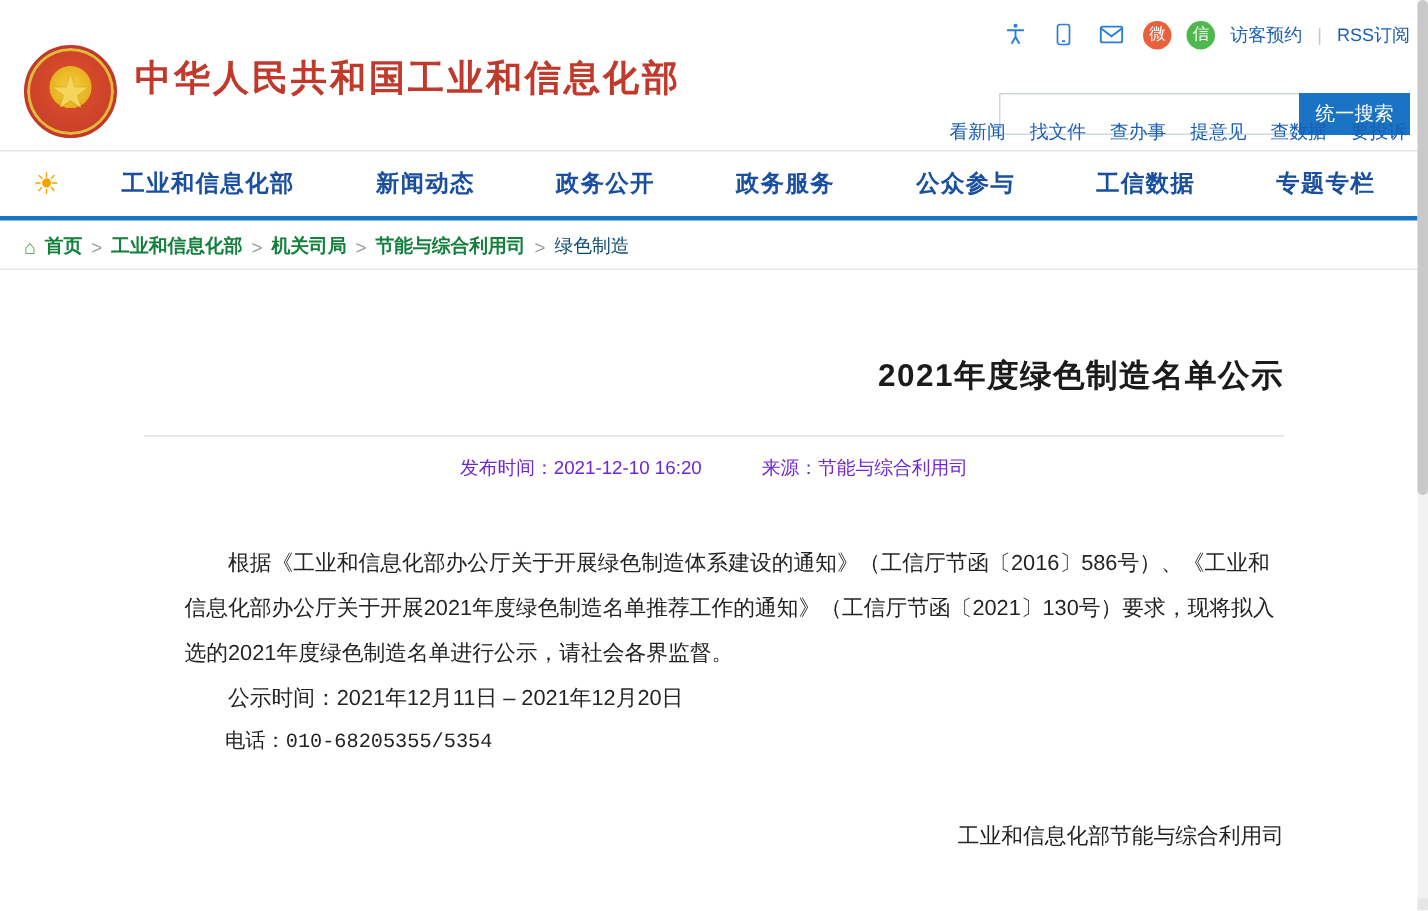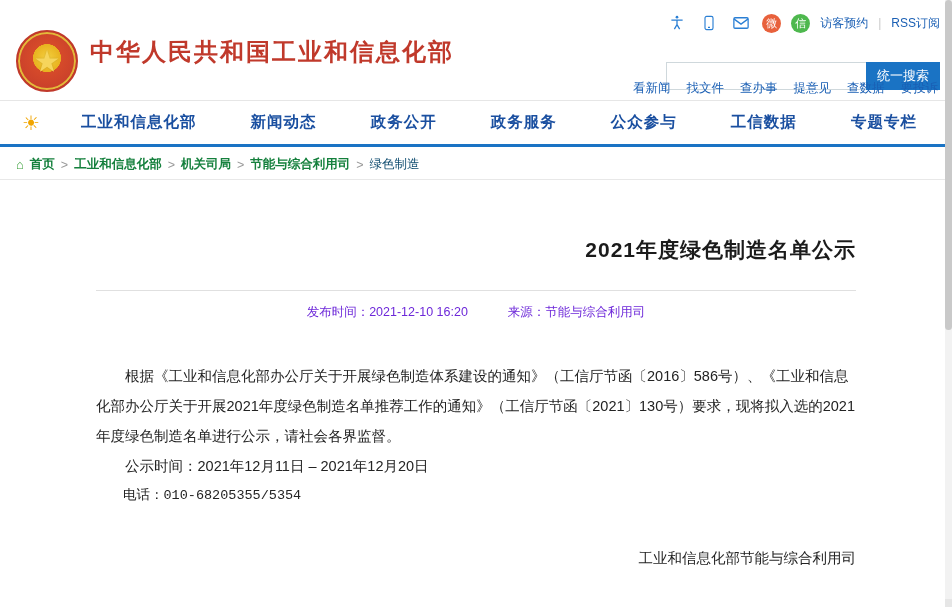--- a/index.html
+++ b/index.html
@@ -130,20 +130,21 @@
     margin-top: 26px; border-bottom: 1px solid #e0e0e0;
     width: 100%;
   }
   .art-meta {
     display: flex; justify-content: center; gap: 40px;
     font-size: 12.5px; color: #6d28d9; margin-top: 13px;
   }
   .art-body {
     margin-top: 40px; font-size: 14.5px; color: #232323;
     line-height: 30px;
+    margin-left: 27px;
   }
   .art-body p { margin: 0; }
   .indent { text-indent: 2em; }
   .mono { font-family: "Liberation Mono", monospace; font-size: 13.5px; }
   .sign {
     margin-top: 34px; text-align: right;
     font-size: 14.5px; color: #232323; line-height: 26px;
   }
 
   

